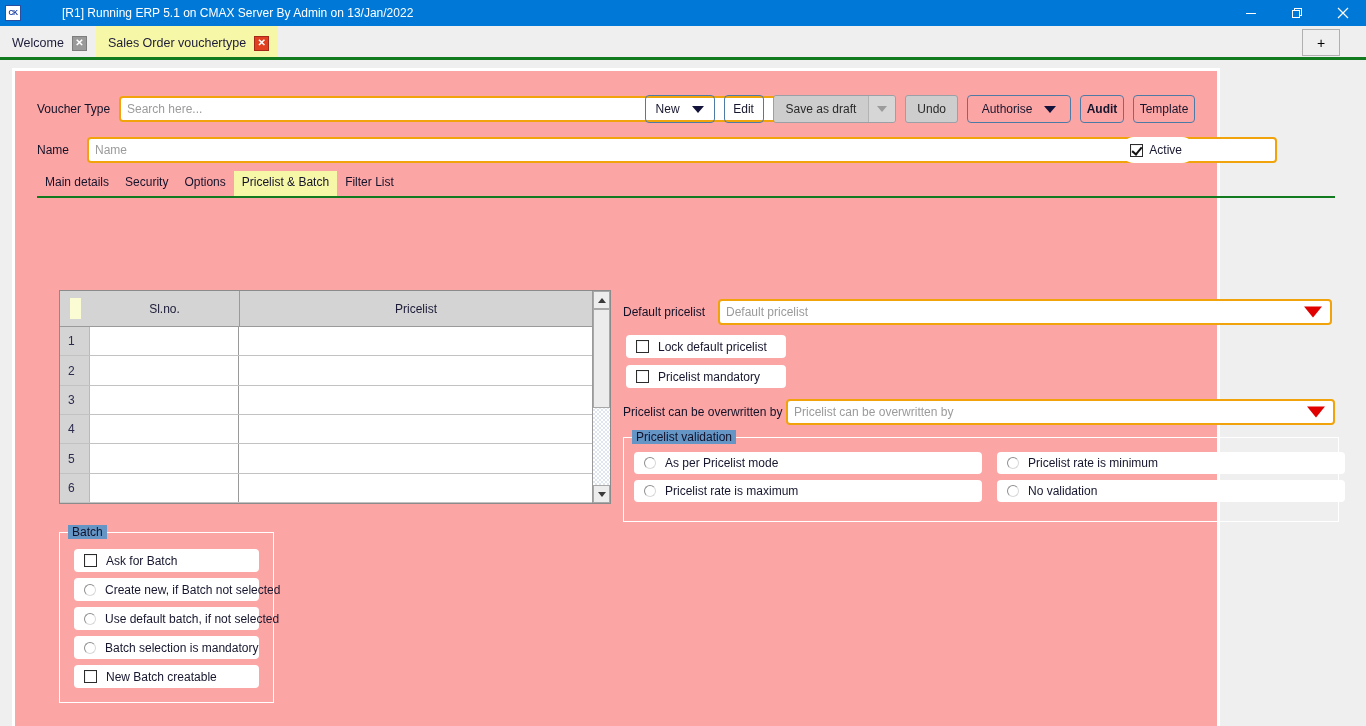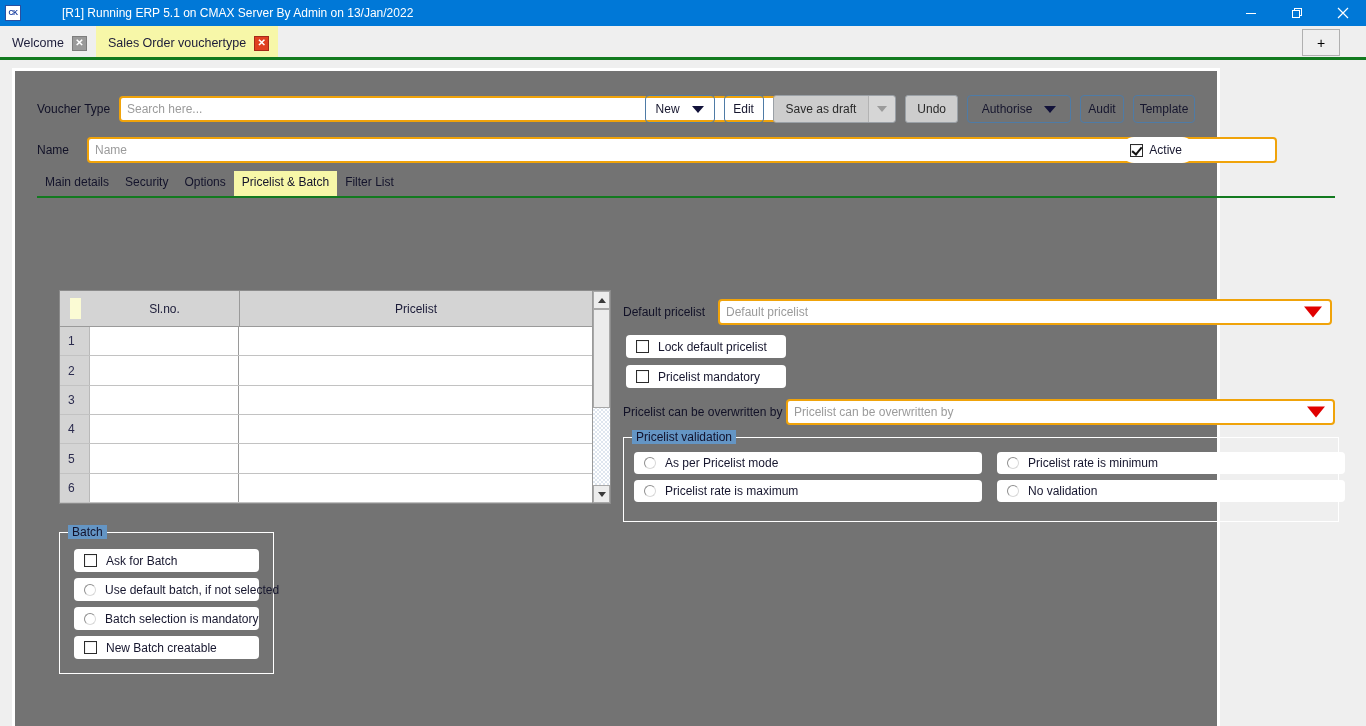--- a/index.html
+++ b/index.html
@@ -95,21 +95,21 @@
   #outer {
     position: absolute;
     left: 0; top: 60px;
     width: 1366px; height: 666px;
     background: #efefef;
     padding: 8px 0 0 12px;
   }
   #panel {
     position: relative;
     width: 1208px; height: 658px;
-    background: #737373;
+    background: #fca5a5;
     border: 3px solid #ffffff;
     border-bottom: none;
   }
 
   
   .lbl { font-size: 12px; color: #111127; white-space: nowrap; }
 
   #row-voucher {
     position: absolute; left: 22px; top: 24px;
     width: 1300px; height: 28px;
@@ -198,21 +198,21 @@
     height: 28px;
     background: #cdcdcd;
     border: 1px solid #9aa0a6;
     border-radius: 3px;
     color: #2a2a2a;
     font-size: 12px;
     padding: 0 11px;
     display: flex; align-items: center;
   }
   #btn-authorise { width: 104px; }
-  #btn-audit { width: 44px; }
+  #btn-audit { width: 44px; font-weight: bold; }
   #btn-template { width: 62px; }
 
   #row-name {
     position: absolute; left: 22px; top: 66px;
     display: flex; align-items: center;
   }
   #name-label { width: 50px; }
   #name-input { width: 1190px; }
 
   #active-box {
@@ -628,20 +628,24 @@
   </div>
 
   <div class="groupbox" id="batch-box">
     <div class="gb-title">Batch</div>
     <div class="optbox">
       <span class="chk"></span>
       <span>Ask for Batch</span>
     </div>
     <div class="optbox">
       <span class="rdo"></span>
+      <span>Create new, if Batch not selected</span>
+    </div>
+    <div class="optbox">
+      <span class="rdo"></span>
       <span>Use default batch, if not selected</span>
     </div>
     <div class="optbox">
       <span class="rdo"></span>
       <span>Batch selection is mandatory</span>
     </div>
     <div class="optbox">
       <span class="chk"></span>
       <span>New Batch creatable</span>
     </div>

